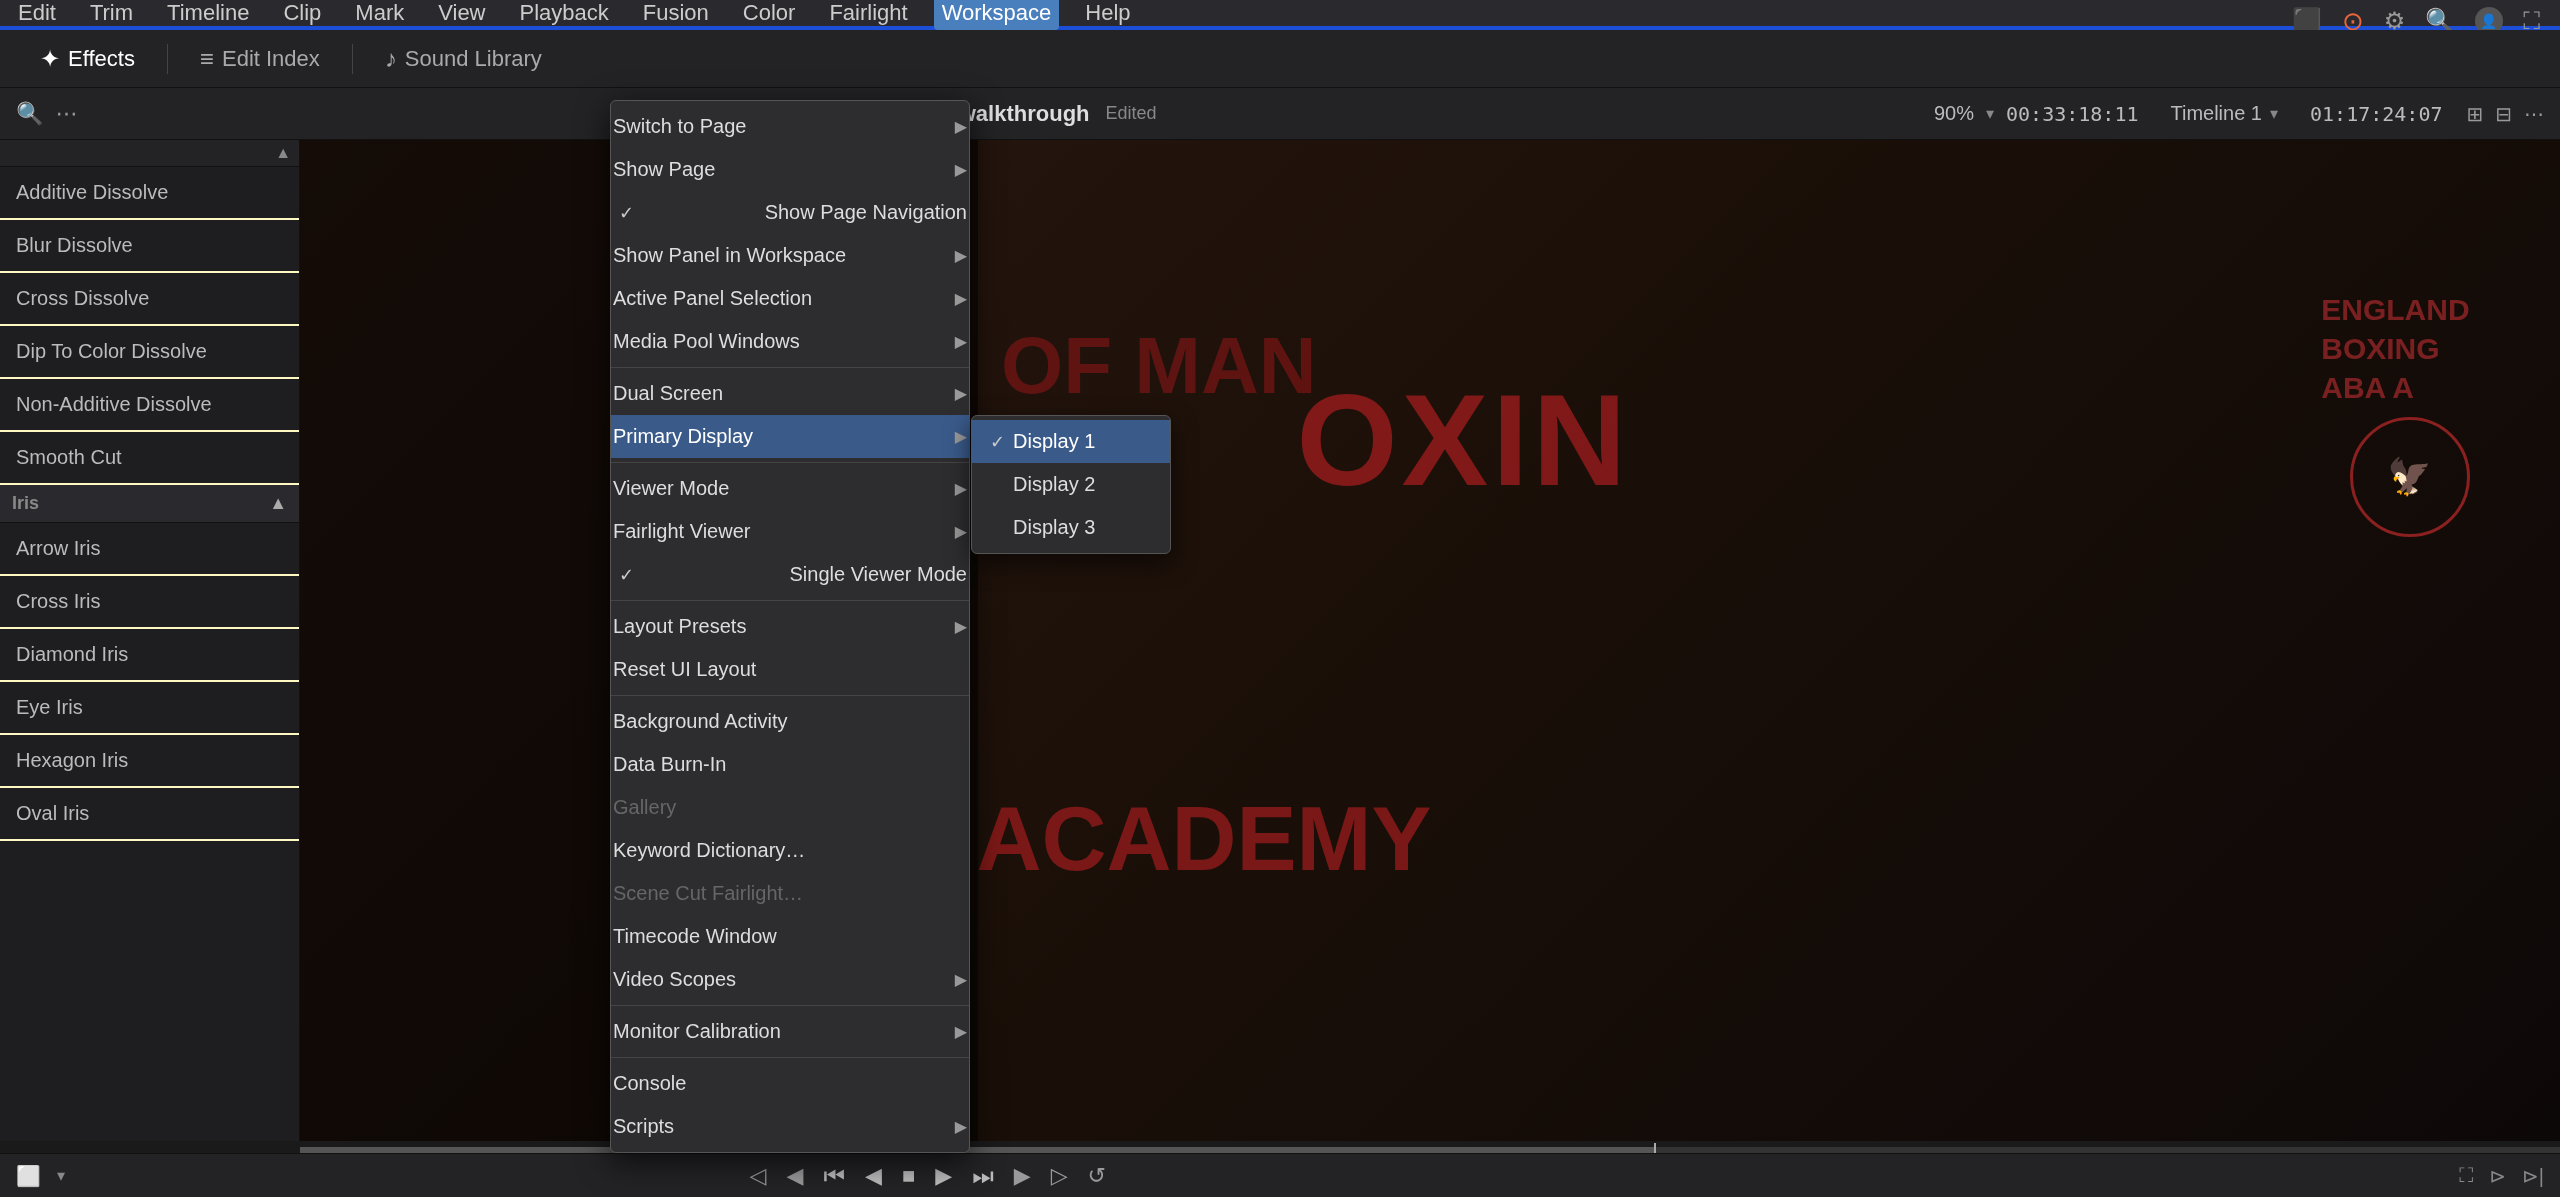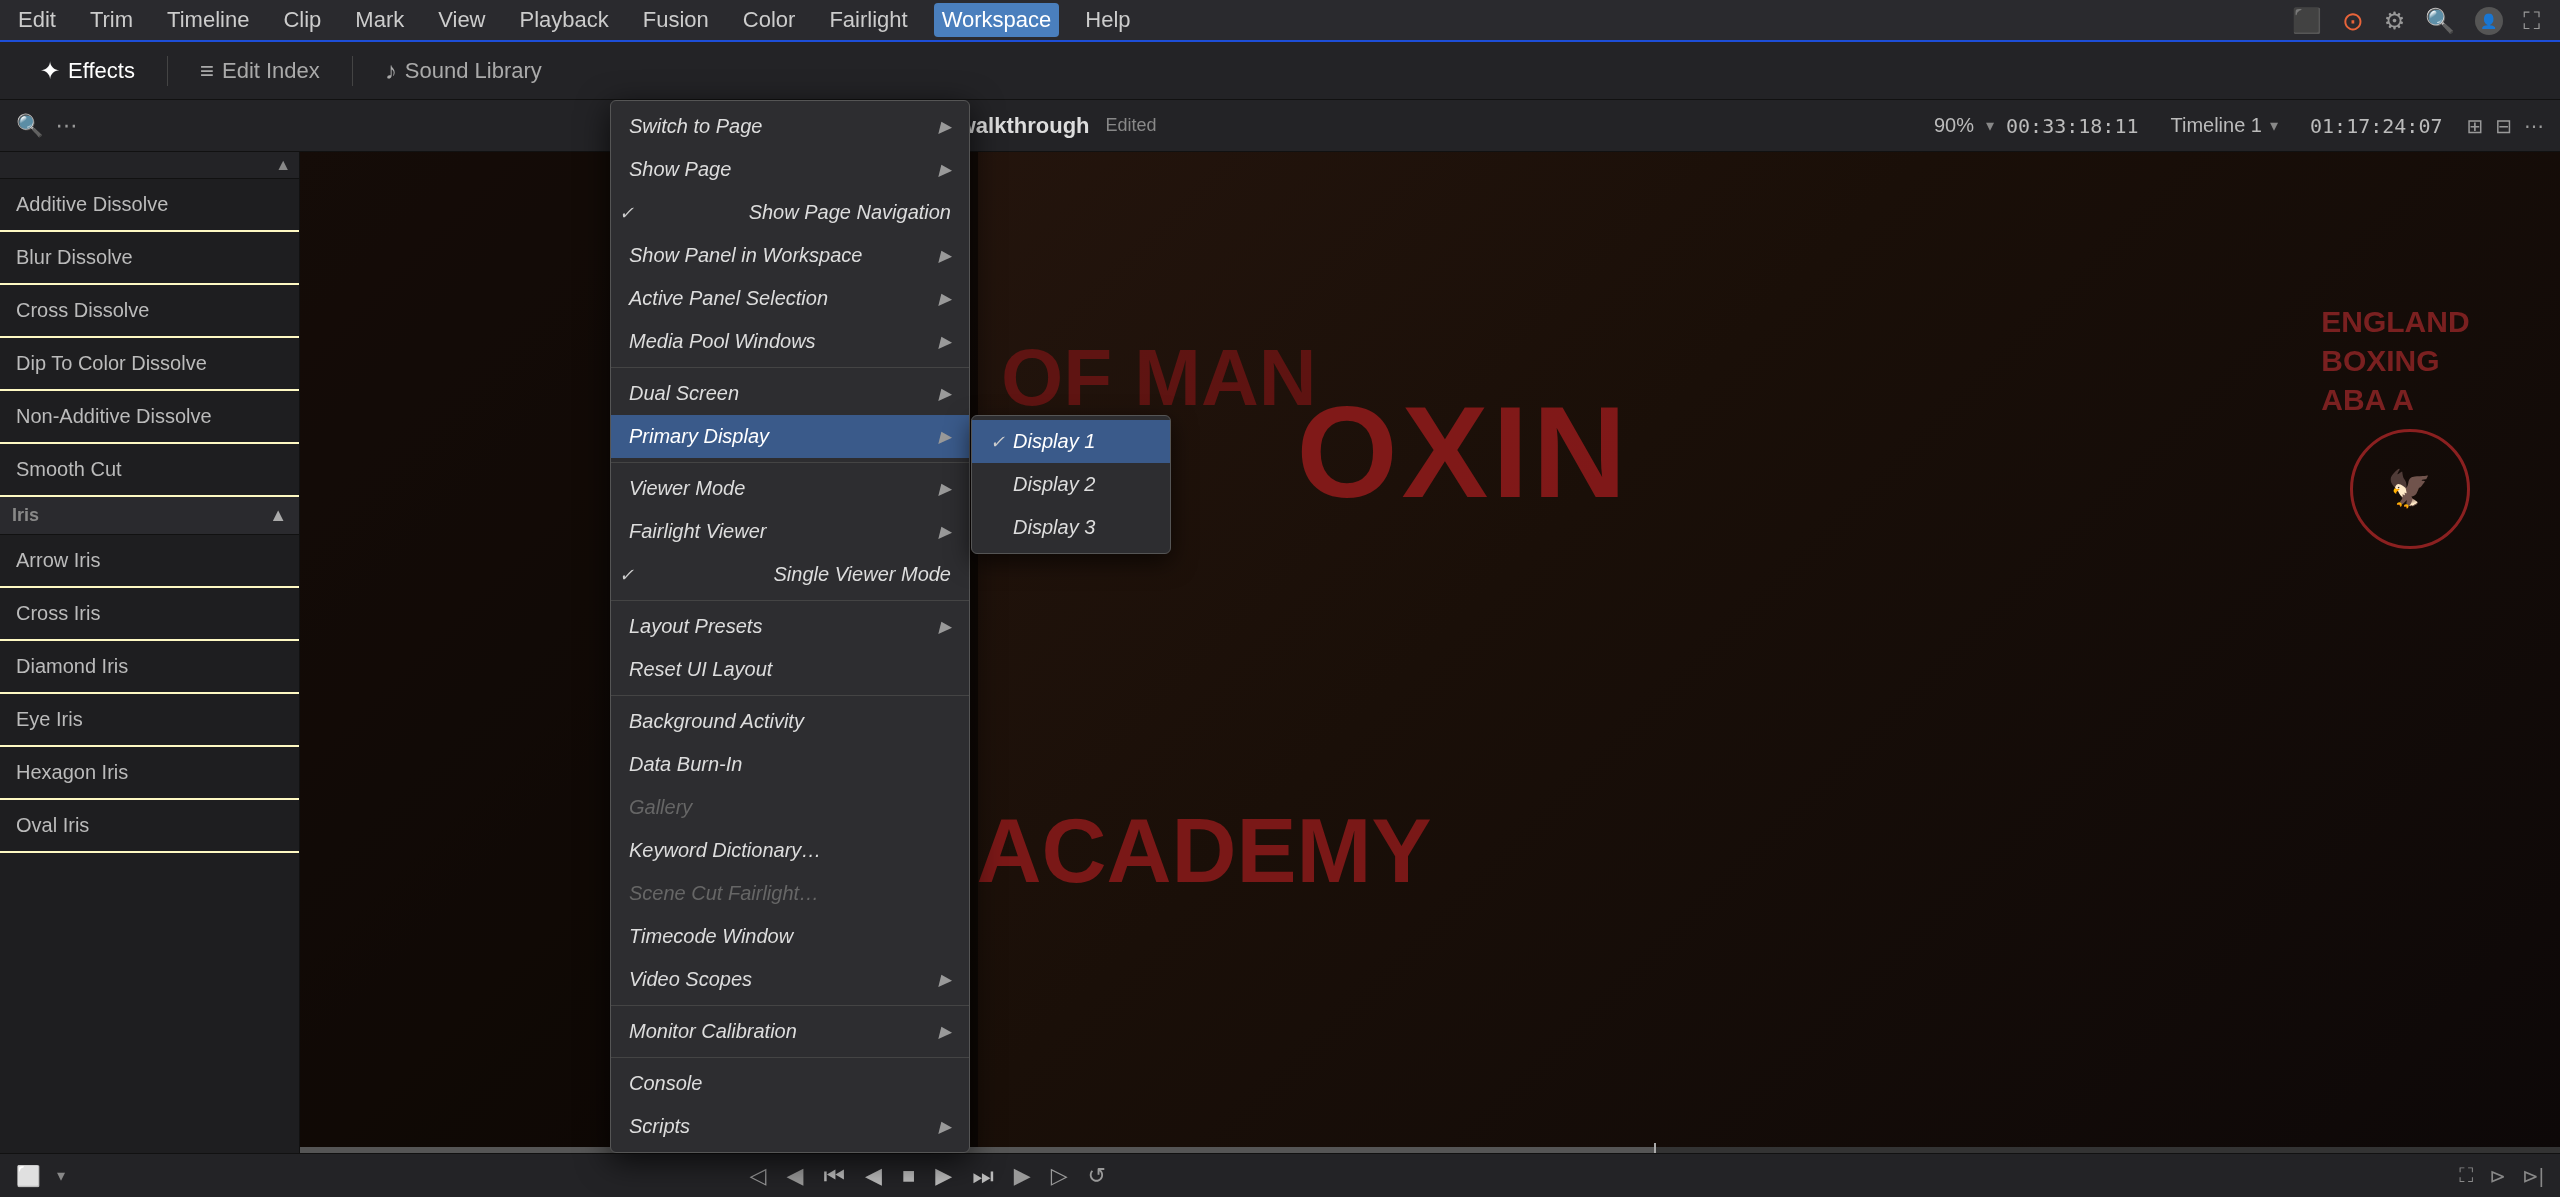--- a/index.html
+++ b/index.html
@@ -9,26 +9,26 @@
       color: #ccc;
       width: 2560px;
       height: 1197px;
       overflow: hidden;
       position: relative;
     }
 
     
     .top-menubar {
       background: #2a2a2e;
-      height: 42px;
+      height: 30px;
       display: flex;
       align-items: center;
       padding: 0 10px;
       gap: 18px;
-      border-bottom: 2px solid #1d4ed8;
+      border-bottom: 4px solid #1d4ed8;
       position: relative;
       z-index: 100;
     }
     .menu-item {
       font-size: 22px;
       color: #ccc;
       cursor: pointer;
       padding: 4px 8px;
       border-radius: 4px;
     }
@@ -171,25 +171,24 @@
       border-radius: 6px;
       box-shadow: 0 8px 32px rgba(0,0,0,0.7);
       z-index: 1000;
       padding: 4px 0;
     }
 
     .menu-row {
       display: flex;
       align-items: center;
       justify-content: space-between;
-      padding: 10px 18px;
+      padding: 10px 2px;
       font-size: 20px;
       color: #ddd;
       cursor: pointer;
-      font-style: italic;
     }
     .menu-row.highlighted { background: #3a5a8a; color: #fff; }
     .menu-row.disabled { color: #666; cursor: default; }
     .menu-row.checked { padding-left: 8px; }
     .menu-row .checkmark { margin-right: 8px; font-size: 18px; color: #ccc; }
     .menu-row .arrow { font-size: 16px; color: #999; }
 
     .menu-divider {
       height: 1px;
       background: #444;

